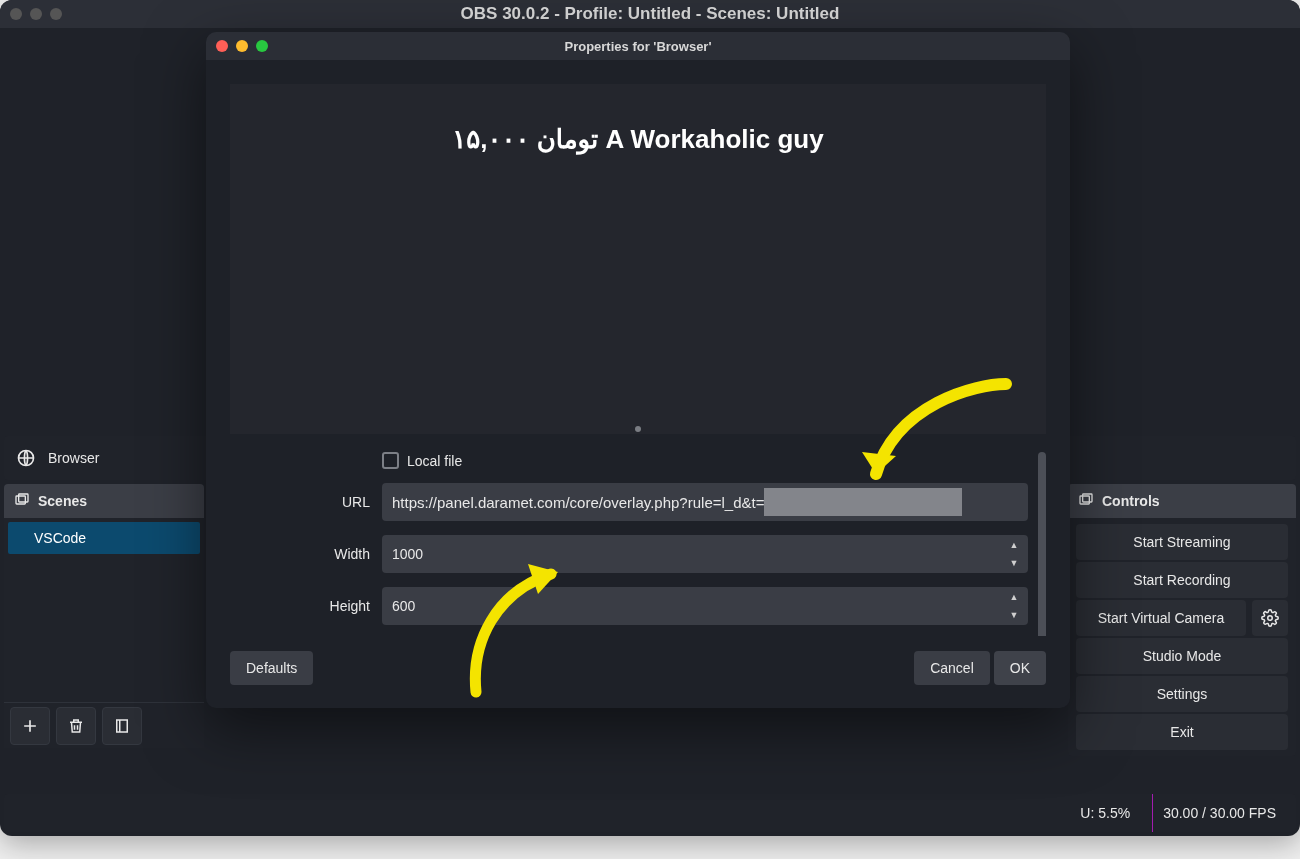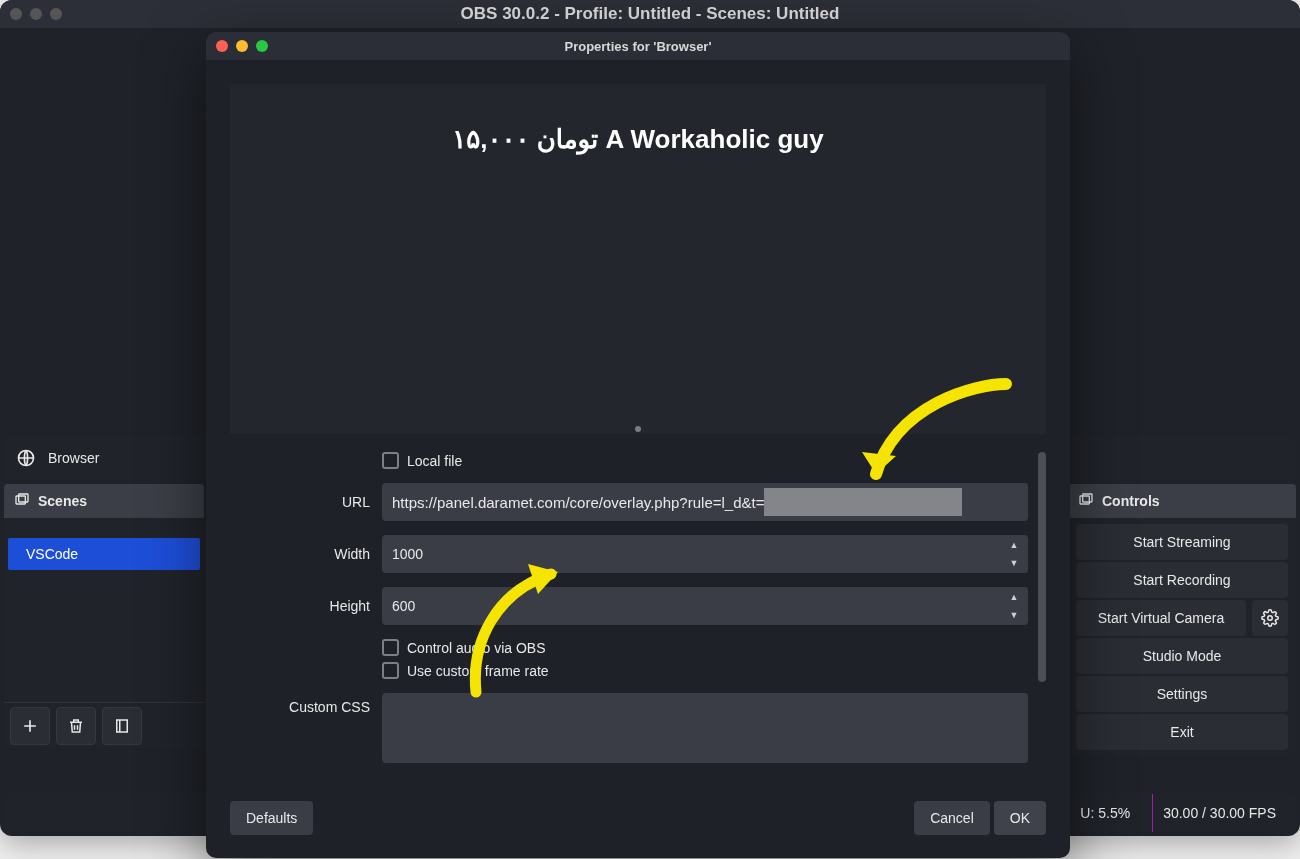--- a/index.html
+++ b/index.html
@@ -5,38 +5,38 @@
   * { box-sizing: border-box; margin: 0; padding: 0; }
   html, body { width: 1300px; height: 859px; overflow: hidden; font-family: -apple-system, BlinkMacSystemFont, "Segoe UI", Arial, sans-serif; background: #f0f0f0; }
   .obs-window { position: absolute; left: 0; top: 0; width: 1300px; height: 836px; background: #1f2229; border-radius: 12px; overflow: hidden; box-shadow: 0 8px 30px rgba(0,0,0,0.3); }
   .titlebar { height: 28px; background: #2c2f37; display: flex; align-items: center; justify-content: center; position: relative; color: #d8d8d8; font-size: 17px; font-weight: 600; }
   .traffic { position: absolute; left: 10px; top: 50%; transform: translateY(-50%); display: flex; gap: 8px; }
   .dot { width: 12px; height: 12px; border-radius: 50%; background: #555; }
   .main-body { position: absolute; top: 28px; left: 0; right: 0; bottom: 48px; background: #1f2229; }
   .source-row { position: absolute; left: 4px; top: 408px; right: 4px; height: 44px; display: flex; align-items: center; padding: 0 12px; gap: 12px; color: #e8e8e8; font-size: 14px; background: #20232a; border-radius: 4px; }
   .globe-icon { width: 20px; height: 20px; }
   .panels-row { position: absolute; left: 4px; top: 456px; right: 4px; height: 264px; display: flex; gap: 4px; }
-  .panel { flex: 0 0 200px; background: #20232a; border-radius: 4px; display: flex; flex-direction: column; gap: 16px; }
+  .panel { flex: 0 0 200px; background: #20232a; border-radius: 4px; display: flex; flex-direction: column; }
   .panel-header { height: 34px; display: flex; align-items: center; gap: 8px; padding: 0 10px; color: #e8e8e8; font-size: 14px; font-weight: 600; background: #3b3e46; border-radius: 4px 4px 0 0; }
   .panel-body { flex: 1; padding: 4px; }
-  .scene-item { background: #1d4ed8; color: #fff; font-size: 14px; padding: 8px 18px; border-radius: 2px; }
+  .scene-item { background: #0c4a6e; color: #fff; font-size: 14px; padding: 8px 26px; border-radius: 2px; }
   .panel-toolbar { height: 46px; display: flex; align-items: center; gap: 6px; padding: 0 6px; background: #20232a; border-top: 1px solid #2e323a; }
   .tool-btn { width: 40px; height: 38px; background: #2a2d34; display: flex; align-items: center; justify-content: center; border-radius: 4px; color: #e8e8e8; font-size: 20px; border: 1px solid #343840; }
   .tool-btn.divider-btn { border: 1px solid #343840; }
   .controls-panel { position: absolute; right: 4px; top: 456px; width: 228px; background: #20232a; border-radius: 4px; display: flex; flex-direction: column; }
   .controls-body { flex: 1; display: flex; flex-direction: column; padding: 6px 8px; gap: 2px; }
   .ctrl-btn { height: 36px; display: flex; align-items: center; justify-content: center; color: #e8e8e8; font-size: 14px; background: #2a2d34; border-radius: 4px; }
   .ctrl-row { display: flex; gap: 6px; }
   .ctrl-row .ctrl-btn { flex: 1; }
   .gear-btn { width: 36px; height: 36px; background: #2a2d34; border-radius: 4px; display:flex; align-items:center; justify-content:center; }
   .statusbar { position: absolute; left: 4px; right: 4px; bottom: 4px; height: 38px; background: #20232a; border-radius: 4px; display: flex; align-items: center; justify-content: flex-end; padding: 0 10px; gap: 12px; color: #e8e8e8; font-size: 14px; }
   .status-item { padding: 0 10px; border-left: 1px solid #a21caf; height: 100%; display: flex; align-items: center; }
   .status-item:first-child { border-left: none; }
 
-  .dialog { position: absolute; left: 206px; top: 32px; width: 864px; height: 826px; background: #1e2128; border-radius: 10px; box-shadow: 0 20px 60px rgba(0,0,0,0.5); }
+  .dialog { position: absolute; left: 206px; top: 32px; width: 864px; height: 676px; background: #1e2128; border-radius: 10px; box-shadow: 0 20px 60px rgba(0,0,0,0.5); }
   .dialog-titlebar { height: 28px; background: #2b2e36; display: flex; align-items: center; justify-content: center; position: relative; color: #d8d8d8; font-size: 13px; font-weight: 600; border-radius: 10px 10px 0 0; }
   .dialog-traffic { position: absolute; left: 10px; top: 50%; transform: translateY(-50%); display: flex; gap: 8px; }
   .dot.r { background: #ff5f57; } .dot.y { background: #febc2e; } .dot.g { background: #28c840; }
   .preview { position: absolute; left: 24px; top: 52px; right: 24px; height: 350px; background: #24262d; display: flex; align-items: flex-start; justify-content: center; padding-top: 40px; color: #fff; font-size: 26px; font-weight: 700; }
   .preview-dot { position: absolute; left: 50%; top: 394px; transform: translateX(-50%); width: 6px; height: 6px; border-radius: 50%; background: #7a7d83; }
   .form { position: absolute; left: 24px; right: 24px; top: 420px; bottom: 72px; overflow: hidden; }
   .form-scroll { position: absolute; right: 0; top: 0; width: 8px; height: 230px; background: #4c4f57; border-radius: 4px; }
   .form-grid { display: grid; grid-template-columns: 140px 1fr; column-gap: 12px; row-gap: 14px; align-items: center; padding-right: 18px; }
   .form-label { color: #e8e8e8; font-size: 14px; text-align: right; }
   .check-row { display: flex; align-items: flex-end; gap: 8px; grid-column: 2; color: #e8e8e8; font-size: 14px; }

